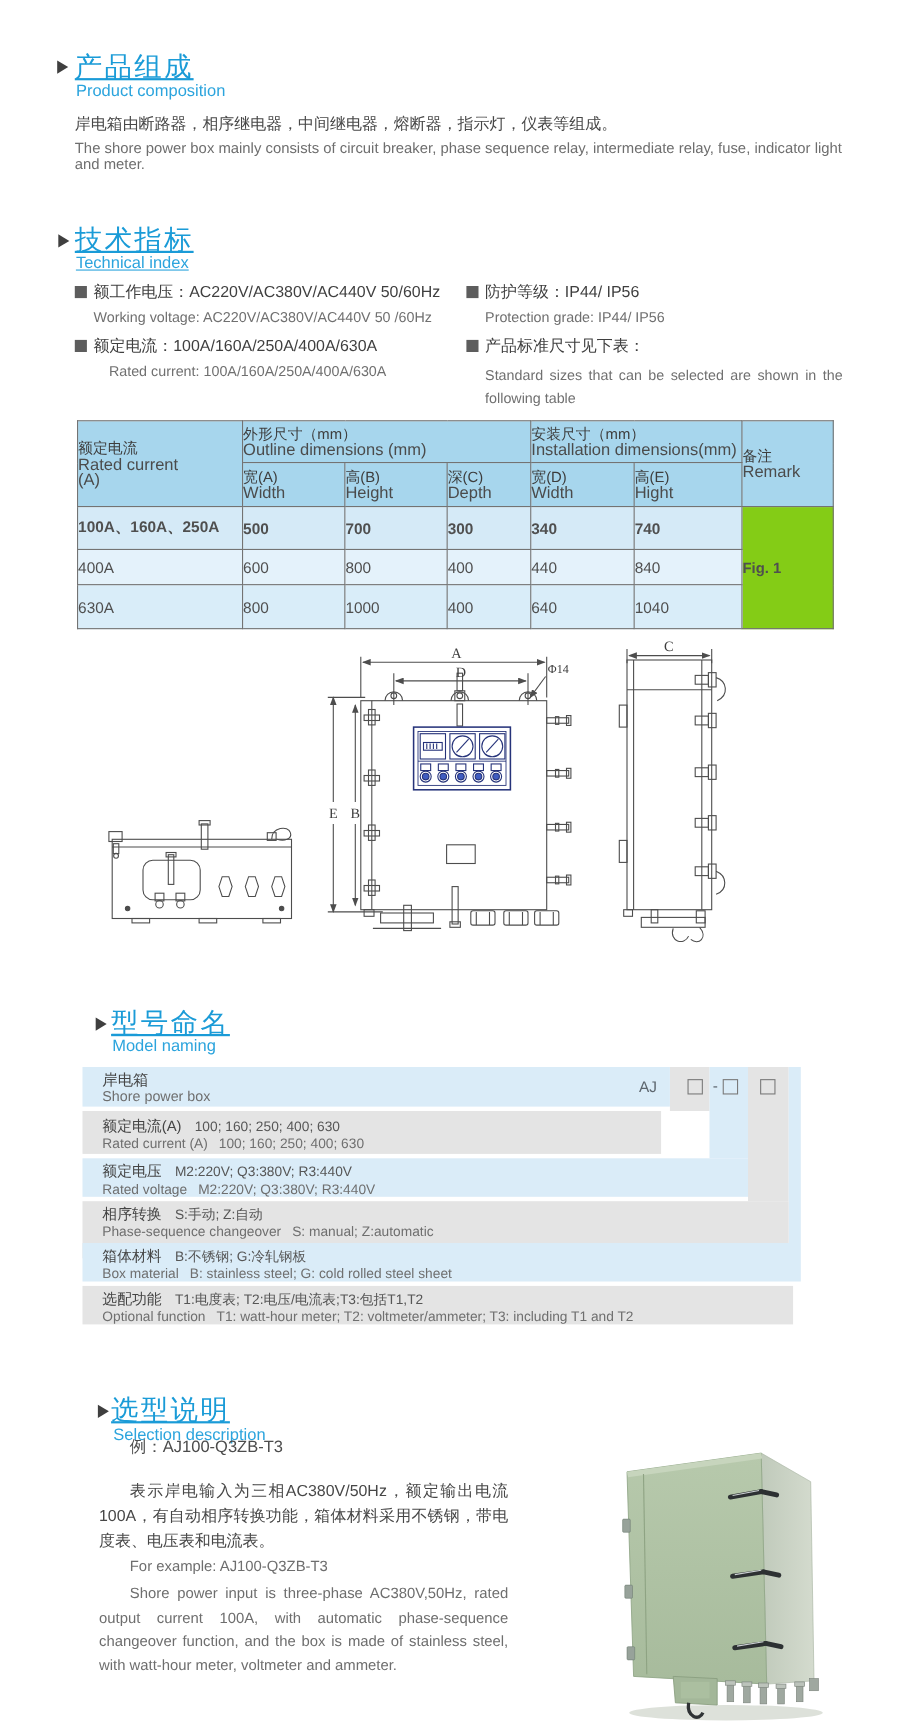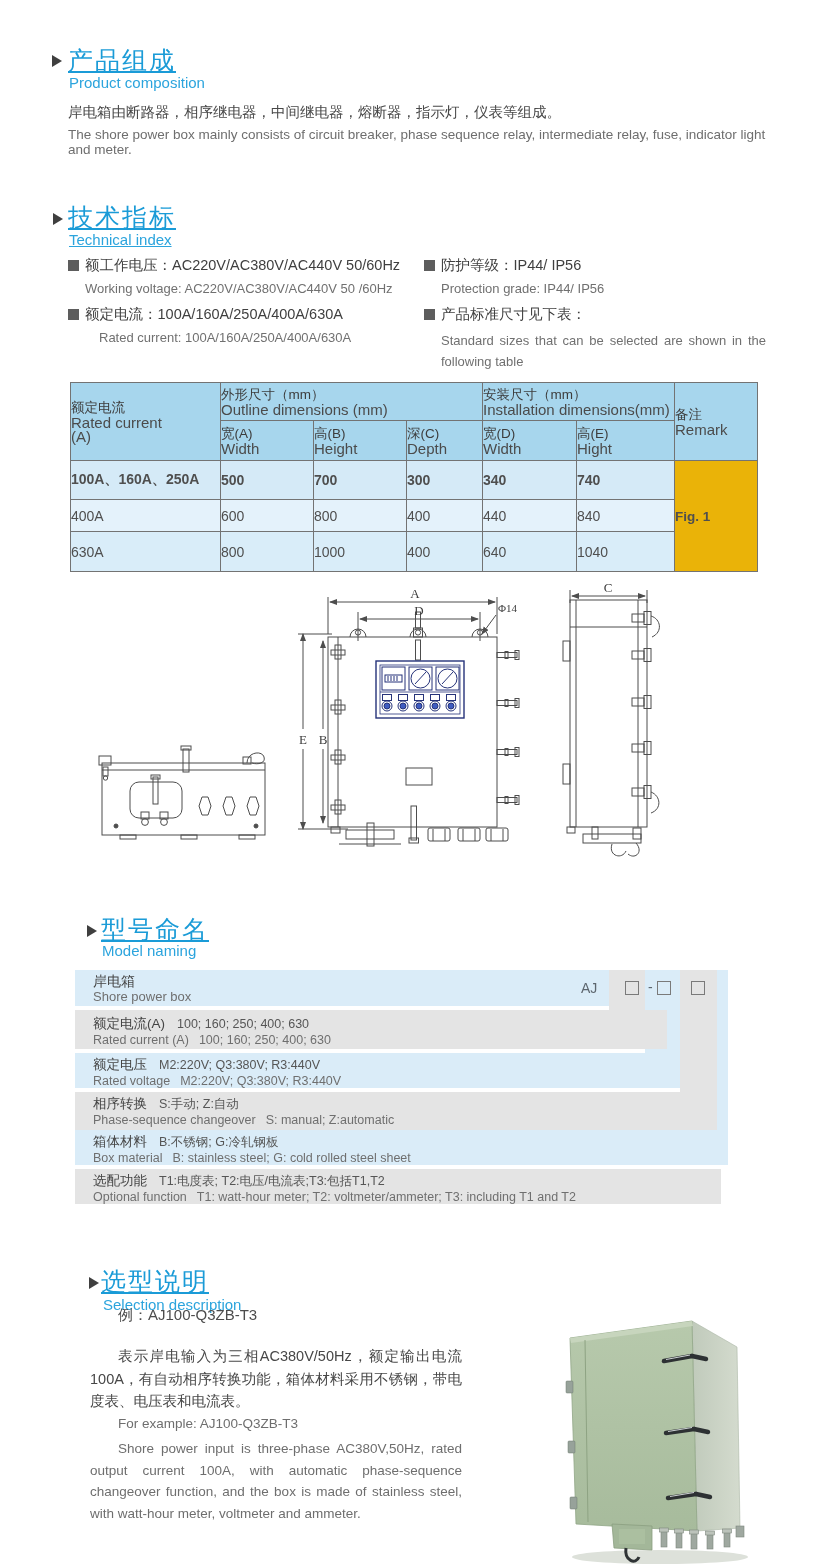--- a/index.html
+++ b/index.html
@@ -19,21 +19,21 @@
   
   table.dim{border-collapse:collapse;table-layout:fixed;}
   table.dim td{border:1px solid #737373;text-align:left;vertical-align:middle;padding:0;}
   table.dim .hd td{background:#a7d6ed;color:#3d3d3d;}
   table.dim .hz{font-size:13.5px;line-height:17px;}
   table.dim .he{font-size:15px;color:#4b4b4b;line-height:14px;}
   table.dim .dr td{font-size:14px;color:#4f4f4f;}
   table.dim .r0 td{background:#d5eaf7;font-weight:bold;}
   table.dim .r1 td{background:#e4f2fb;}
   table.dim .r2 td{background:#d9edf9;}
-  table.dim td.remark{background:#eab308;font-size:13.5px;color:#4f4f4f;}
+  table.dim td.remark{background:#84cc16;font-size:13.5px;color:#4f4f4f;}
   
   .nrow{position:absolute;left:75px;box-sizing:border-box;padding:3px 0 0 18px;}
   .nrow.blue,.strip.blue{background:#daecf8;}
   .nrow.gray,.strip.gray{background:#e4e4e4;}
   .strip{position:absolute;}
   .nrow .l1{font-size:13.5px;color:#454545;line-height:17px;white-space:nowrap;}
   .nrow .l1 .val{font-size:12.5px;color:#565656;margin-left:12px;}
   .nrow .l2{font-size:12.5px;color:#6f6f6f;line-height:14px;white-space:nowrap;}
   .nrow .l2 .val{margin-left:10px;}
   .cbox{position:absolute;width:12px;height:12px;border:1px solid #7a7a7a;background:transparent;}
@@ -355,21 +355,21 @@
 
   <div class="strip gray" style="left:609px;top:970px;width:36px;height:40px;"></div>
   <div class="strip blue" style="left:645px;top:970px;width:35px;height:83px;"></div>
   <div class="strip gray" style="left:680px;top:970px;width:37px;height:122px;"></div>
   <div class="strip blue" style="left:717px;top:970px;width:11px;height:160px;"></div>
 
   <div class="nrow blue" style="top:970px;width:534px;height:36px;">
     <div class="l1" style="font-size:14px;">岸电箱</div>
     <div class="l2" style="font-size:13px;">Shore power box</div>
   </div>
-  <div class="nrow gray" style="top:1010px;width:592px;height:39px;padding-top:5px;">
+  <div class="nrow gray" style="top:1010px;width:526px;height:39px;padding-top:5px;">
     <div class="l1"><span class="lbl">额定电流(A)</span><span class="val">100; 160; 250; 400; 630</span></div>
     <div class="l2"><span>Rated current (A)</span><span class="val">100; 160; 250; 400; 630</span></div>
   </div>
   <div class="nrow blue" style="top:1053px;width:605px;height:35px;">
     <div class="l1"><span class="lbl">额定电压</span><span class="val">M2:220V;  Q3:380V;  R3:440V</span></div>
     <div class="l2"><span>Rated voltage</span><span class="val">M2:220V;  Q3:380V;  R3:440V</span></div>
   </div>
   <div class="nrow gray" style="top:1092px;width:642px;height:52px;">
     <div class="l1"><span class="lbl">相序转换</span><span class="val">S:手动; Z:自动</span></div>
     <div class="l2"><span>Phase-sequence changeover</span><span class="val">S: manual;  Z:automatic</span></div>

